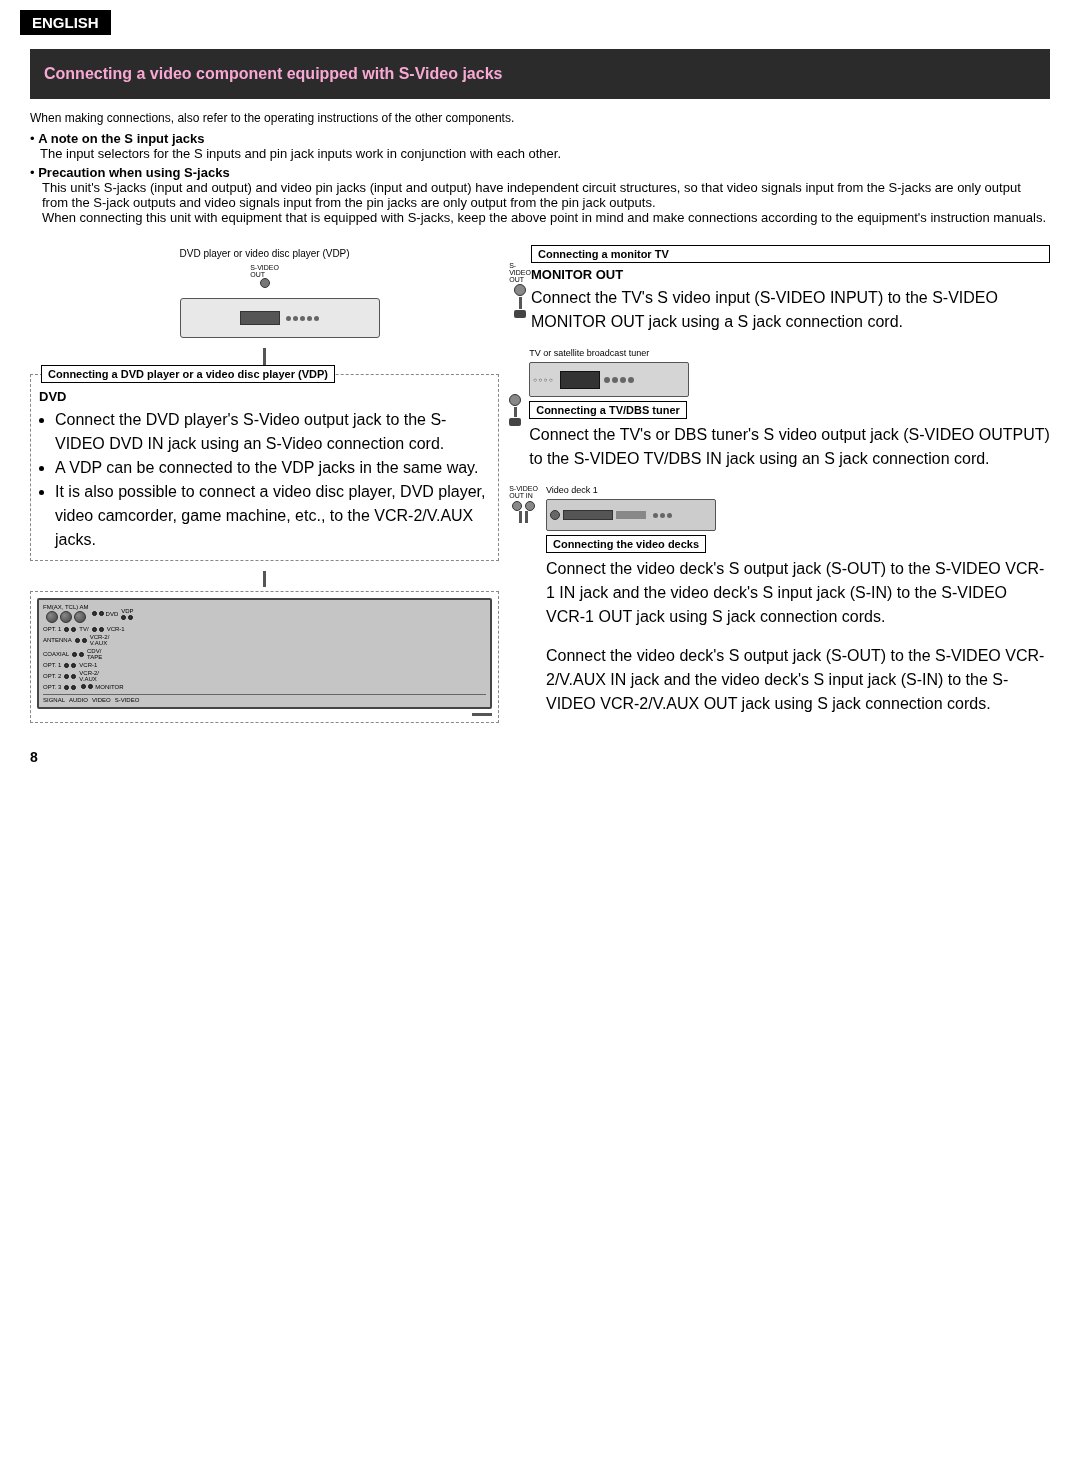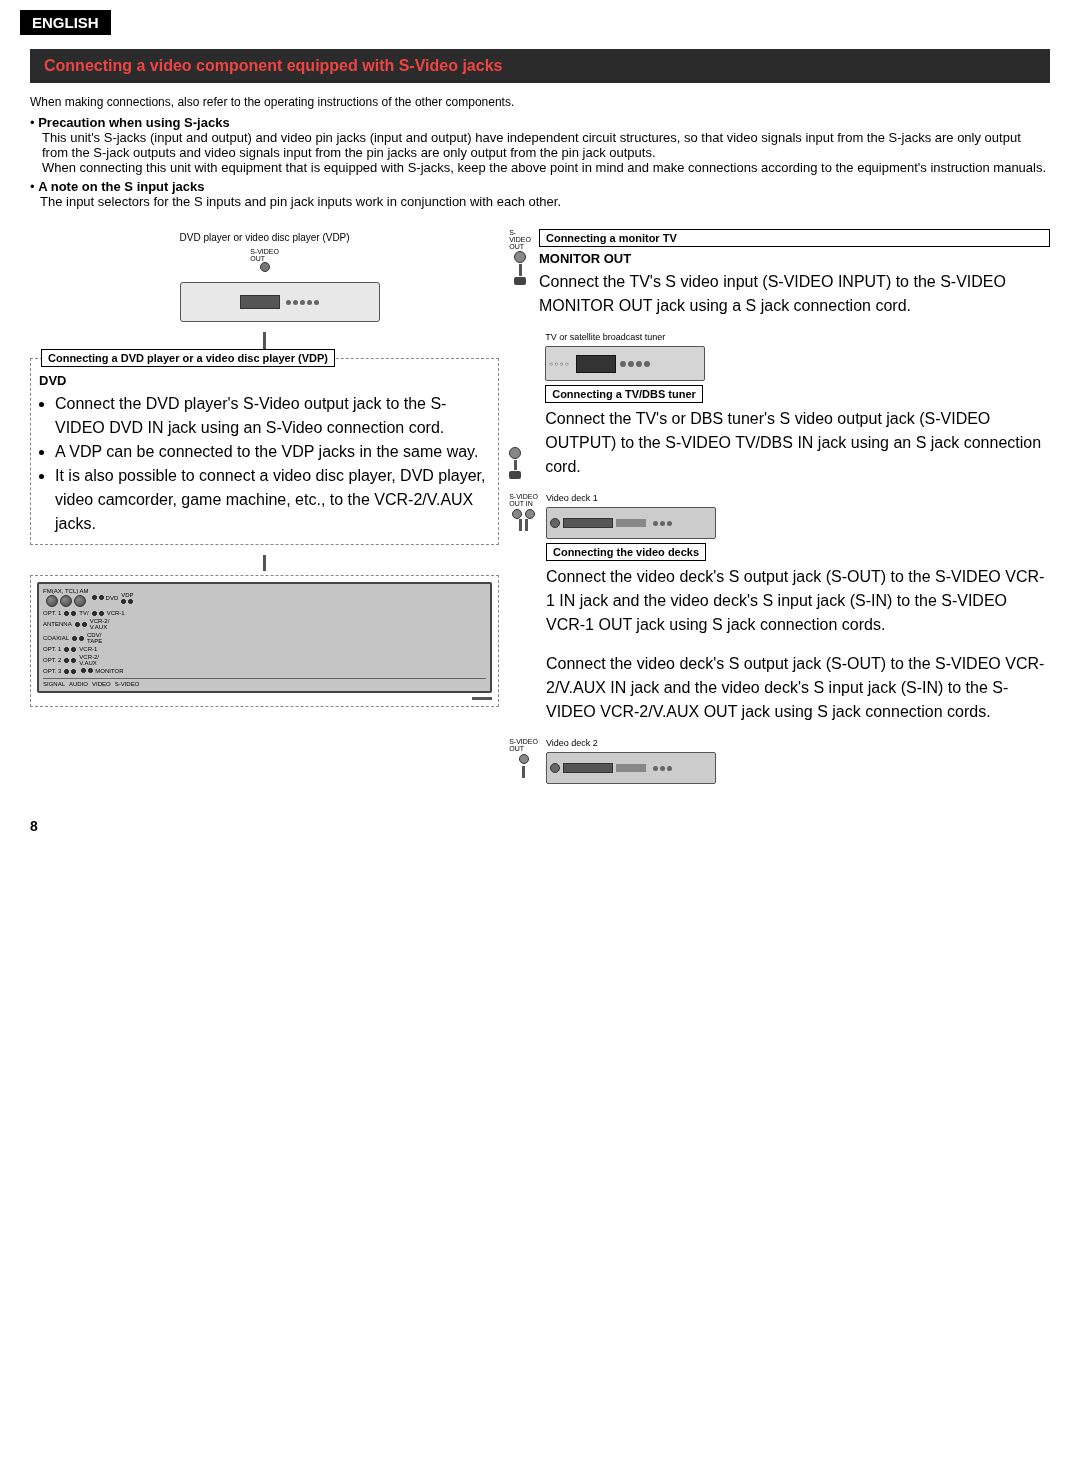--- a/index.html
+++ b/index.html
@@ -21,22 +21,22 @@
       display: inline-block;
       margin: 10px 0 0 20px;
     }
 
     .page-container {
       padding: 0 30px 30px 30px;
     }
 
     .main-title {
       background: #2b2b2b;
-      color: #ef4444;
-      padding: 8px 14px;
+      color: #f9a8d4;
+      padding: 16px 14px;
       font-size: 16px;
       font-weight: bold;
       margin: 14px 0 12px 0;
     }
 
     .intro-text {
       font-size: 12px;
       margin-bottom: 6px;
     }
 
@@ -281,28 +281,28 @@
 
 <span class="english-header">ENGLISH</span>
 
 <div class="page-container">
 
   <div class="main-title">Connecting a video component equipped with S-Video jacks</div>
 
   <p class="intro-text">When making connections, also refer to the operating instructions of the other components.</p>
 
   <div class="note-block">
+    <span>• </span><span class="note-label">A note on the S input jacks</span>
+    <p class="note-text">The input selectors for the S inputs and pin jack inputs work in conjunction with each other.</p>
+  </div>
+
+  <div class="note-block">
     <span>• </span><span class="note-label">Precaution when using S-jacks</span>
     <p class="note-text indent">This unit's S-jacks (input and output) and video pin jacks (input and output) have independent circuit structures, so that video signals input  from the S-jacks are only output from the S-jack outputs and video signals input from the pin jacks are only output from the pin jack outputs.</p>
     <p class="note-text indent">When connecting this unit with equipment that is equipped with S-jacks, keep the above point in mind and make connections according to the equipment's instruction manuals.</p>
-  </div>
-
-  <div class="note-block">
-    <span>• </span><span class="note-label">A note on the S input jacks</span>
-    <p class="note-text">The input selectors for the S inputs and pin jack inputs work in conjunction with each other.</p>
   </div>
 
   <div class="diagram-area">
 
     <div class="left-col">
 
       <div style="text-align:center; margin-bottom:4px;">
         <span style="font-size:10px;">DVD player or video disc player (VDP)</span>
       </div>
 
@@ -451,21 +451,21 @@
           <div style="width:20px;height:3px;background:#555;"></div>
         </div>
       </div>
 
     </div>
 
     <div class="right-col">
 
       <div class="right-section">
 
-        <div style="display:flex;align-items:flex-start;gap:8px;">
+        <div style="display:flex;align-items:center;">
           <div style="display:flex;flex-direction:column;align-items:center;">
 
             <div style="display:flex;flex-direction:column;align-items:center;gap:1px;">
               <div style="font-size:7px;">S-VIDEO<br>OUT</div>
               <div style="width:12px;height:12px;border-radius:50%;background:#888;border:1.5px solid #333;"></div>
             </div>
             <div style="width:3px;height:12px;background:#555;margin:1px auto;"></div>
             <div style="width:12px;height:8px;background:#444;border-radius:2px;"></div>
           </div>
 
@@ -473,21 +473,21 @@
 
             <div class="right-section-title">Connecting a monitor TV</div>
             <p class="right-section-bold">MONITOR OUT</p>
             <p class="right-text">Connect the TV's S video input (S-VIDEO INPUT) to the S-VIDEO MONITOR OUT jack using a S jack connection cord.</p>
 
           </div>
         </div>
       </div>
 
       <div class="right-section" style="margin-top:10px;">
-        <div style="display:flex;align-items:flex-end;gap:24px;">
+        <div style="display:flex;align-items:center;gap:8px;">
           <div style="display:flex;flex-direction:column;align-items:center;">
             <div style="width:12px;height:12px;border-radius:50%;background:#888;border:1.5px solid #333;"></div>
             <div style="width:3px;height:10px;background:#555;margin:1px auto;"></div>
             <div style="width:12px;height:8px;background:#444;border-radius:2px;"></div>
           </div>
           <div style="flex:1;">
             <p style="font-size:9px;">TV or satellite broadcast tuner</p>
             
             <div style="margin:4px 0;">
               <div class="tuner-box">
@@ -535,43 +535,20 @@
                 </div>
               </div>
             </div>
             <div class="right-section-title">Connecting the video decks</div>
             <p class="right-text">Connect the video deck's S output jack (S-OUT) to the S-VIDEO VCR-1 IN jack and the video deck's S input jack (S-IN) to the S-VIDEO VCR-1 OUT jack using S jack connection cords.</p>
             <br>
             <p class="right-text">Connect the video deck's S output jack (S-OUT) to the S-VIDEO VCR-2/V.AUX IN jack and the video deck's S input jack (S-IN) to the S-VIDEO VCR-2/V.AUX OUT jack using S jack connection cords.</p>
           </div>
         </div>
 
-        <div style="display:flex;align-items:flex-start;gap:8px;margin-top:14px;">
-          <div style="display:flex;flex-direction:column;align-items:center;">
-            <div style="font-size:7px;">S-VIDEO<br>OUT</div>
-            <div style="width:10px;height:10px;border-radius:50%;background:#888;border:1.5px solid #333;margin:2px 0;"></div>
-            <div style="width:3px;height:12px;background:#555;"></div>
-          </div>
-          <div style="flex:1;">
-            <p style="font-size:9px;">Video deck 2</p>
-
-            <div style="margin:4px 0;">
-              <div class="video-deck">
-                <div style="width:10px;height:10px;border-radius:50%;background:#666;border:1px solid #333;"></div>
-                <div class="deck-slot"></div>
-                <div style="width:30px;height:8px;background:#888;"></div>
-                <div class="deck-btn-row">
-                  <div class="deck-btn"></div>
-                  <div class="deck-btn"></div>
-                  <div class="deck-btn"></div>
-                </div>
-              </div>
-            </div>
-          </div>
-        </div>
       </div>
 
     </div>
 
   </div>
 
 
   <div class="page-number">8</div>
 
 </div>

